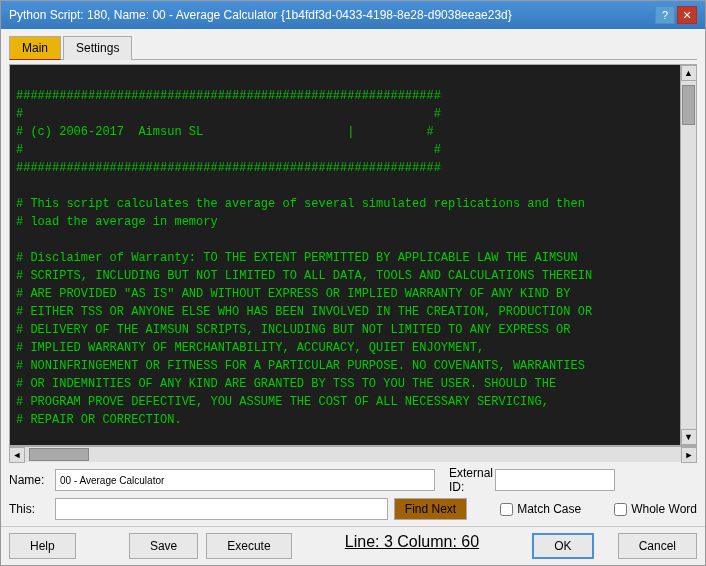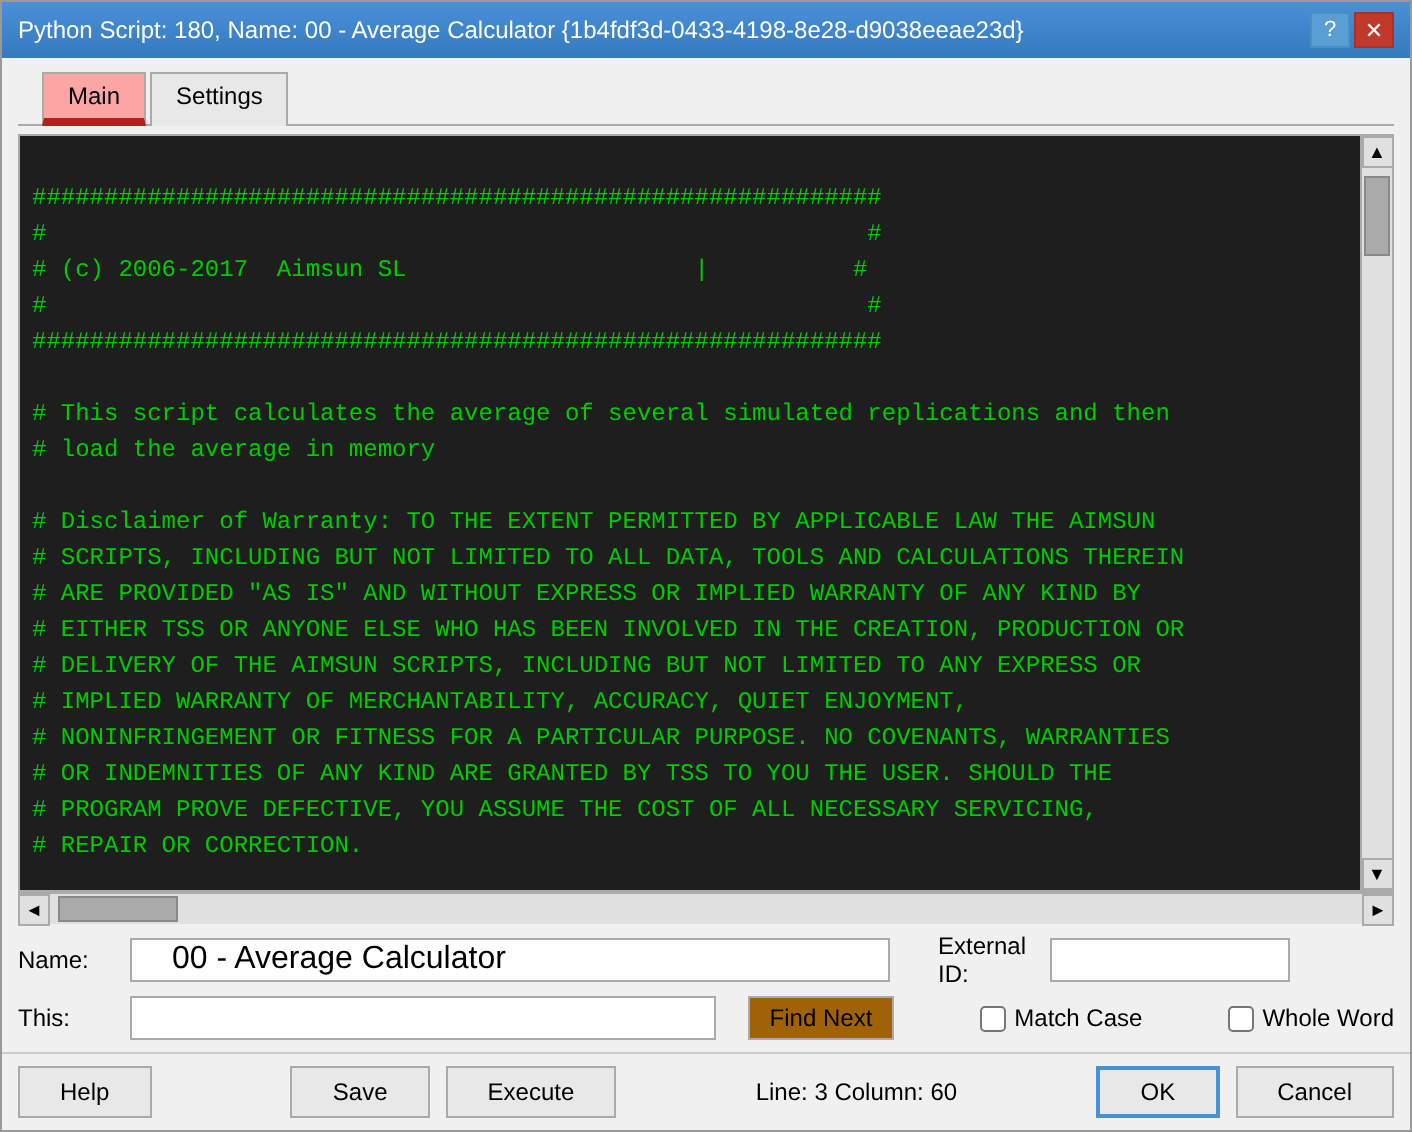--- a/index.html
+++ b/index.html
@@ -69,23 +69,22 @@
       border: 1px solid #aaa;
       border-bottom: none;
       background: #e8e8e8;
       cursor: pointer;
       font-size: 12px;
       margin-right: 2px;
       position: relative;
       top: 1px;
     }
     .tab.active {
-      background: #fca5a5;
-      border-bottom: 4px solid #b91c1c;
-      margin-left: 12px;
+      background: #eab308;
+      border-bottom: 1px solid #b91c1c;
     }
 
     .editor-container {
       flex: 1;
       border: 1px solid #aaa;
       background: #1e1e1e;
       overflow: hidden;
       display: flex;
       position: relative;
     }
@@ -173,33 +172,33 @@
 
     .bottom-fields {
       margin-top: 4px;
       display: flex;
       flex-direction: column;
       gap: 4px;
     }
     .field-row {
       display: flex;
       align-items: center;
-      gap: 16px;
+      gap: 6px;
     }
     .field-label {
       font-size: 12px;
       width: 40px;
       flex-shrink: 0;
     }
     .field-input {
       height: 22px;
       border: 1px solid #aaa;
       background: white;
-      padding: 2px 20px;
-      font-size: 16px;
+      padding: 2px 4px;
+      font-size: 10px;
       outline: none;
     }
     .name-input { flex: 1; max-width: 380px; }
     .ext-id-label { margin-left: 8px; }
     .ext-id-input { width: 120px; }
     .find-input { flex: 1; max-width: 380px; }
 
     .find-next-btn {
       height: 22px;
       padding: 0 10px;
@@ -215,30 +214,30 @@
       gap: 4px;
       font-size: 12px;
       cursor: pointer;
       white-space: nowrap;
       padding-left: 27px;
     }
     .checkbox-label input { cursor: pointer; }
 
     .footer {
       display: flex;
-      align-items: center;
+      align-items: flex-start;
       justify-content: space-between;
       padding: 6px 8px;
       border-top: 1px solid #ccc;
       background: #f0f0f0;
       flex-shrink: 0;
     }
     .footer-left { display: flex; gap: 8px; }
-    .footer-center { font-size: 12px; }
-    .footer-right { display: flex; gap: 8px; }
+    .footer-center { font-size: 16px; text-decoration: underline; }
+    .footer-right { display: flex; gap: 24px; }
 
     .footer-btn {
       height: 26px;
       padding: 0 20px;
       background: #e8e8e8;
       border: 1px solid #aaa;
       cursor: pointer;
       font-size: 12px;
     }
     .footer-btn.ok {

